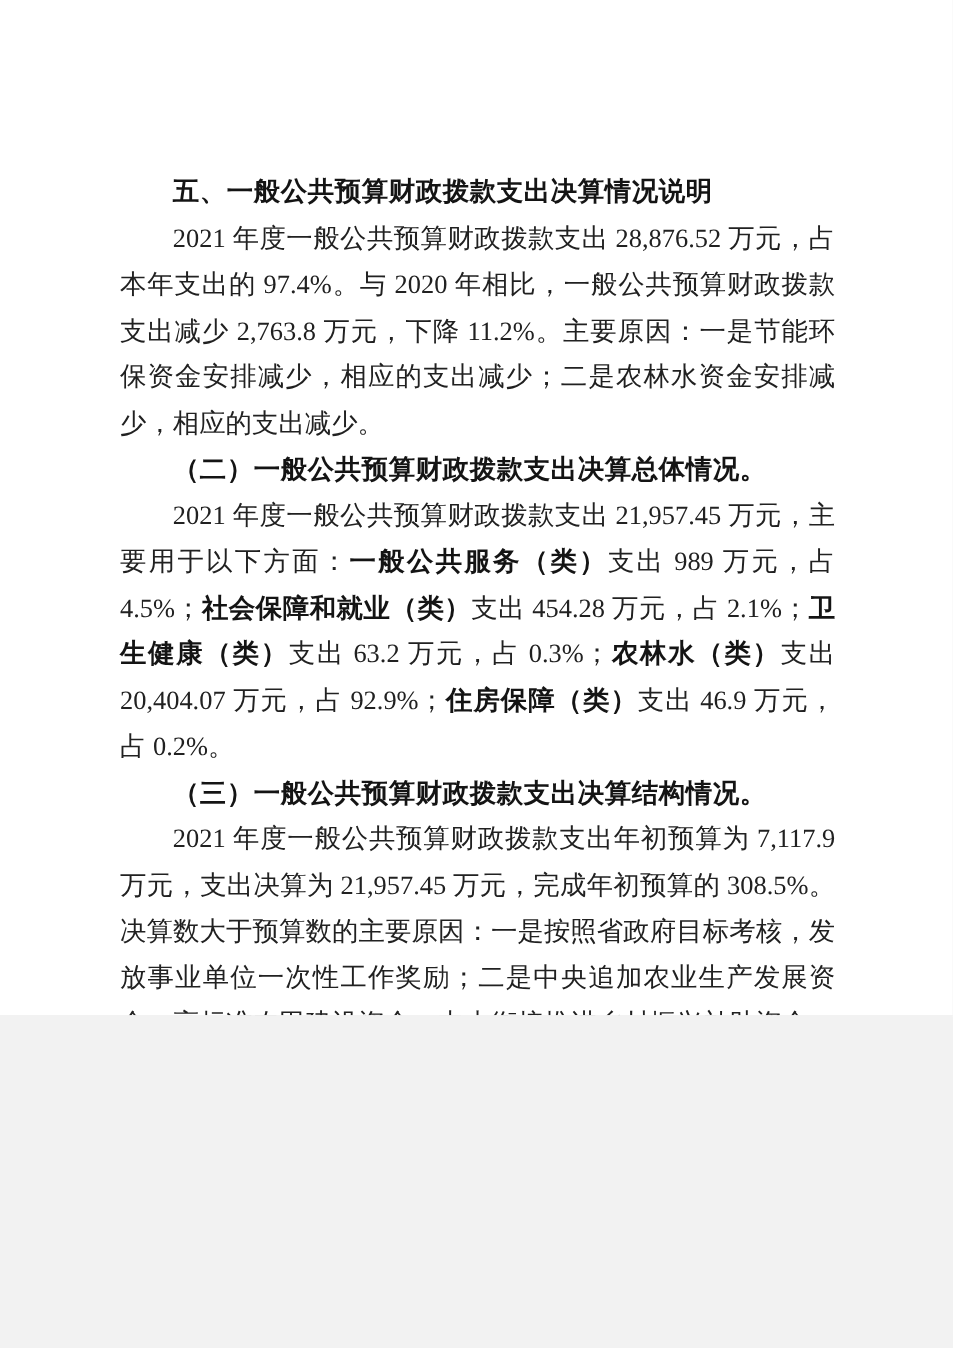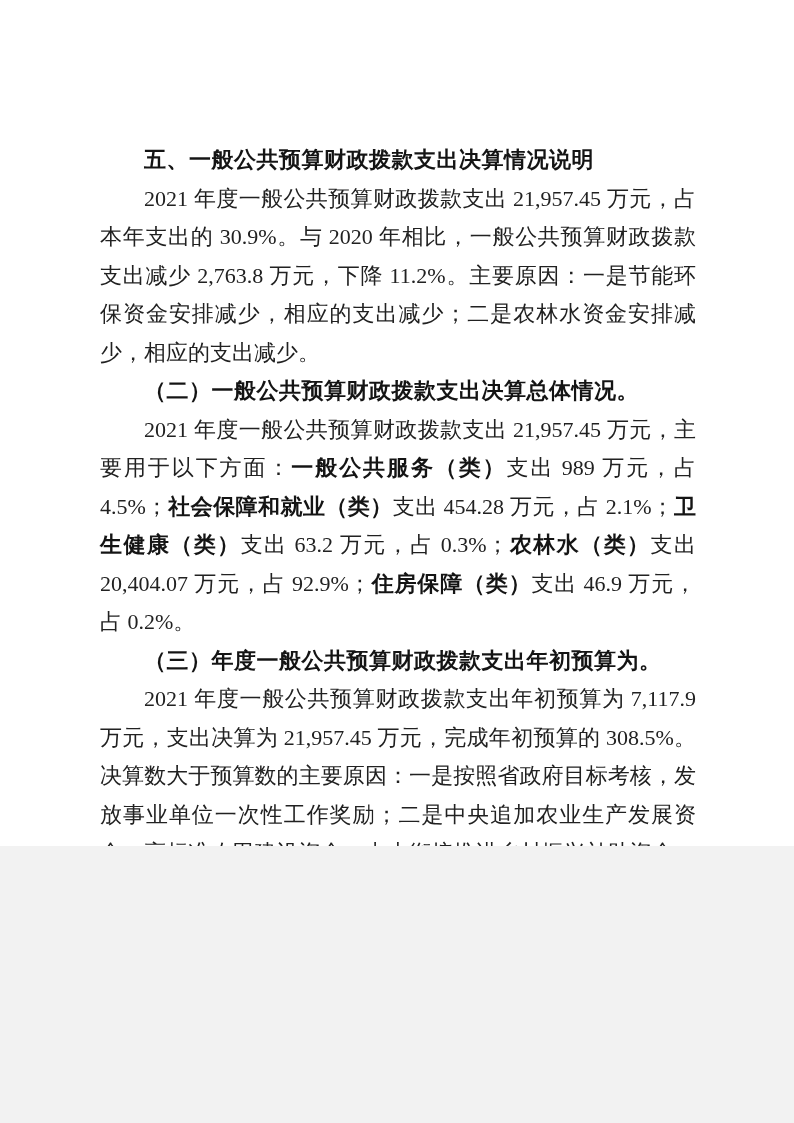--- a/index.html
+++ b/index.html
@@ -56,20 +56,20 @@
     letter-spacing: 1px;
     font-family: Liberation Serif, serif;
   }
 </style>
 </head>
 <body>
 
 <div class="page">
   <div class="doc-content" id="doc-content">
       <div class="block h1"><span class="seg-bold">五、一般公共预算财政拨款支出决算情况说明</span></div>
-      <div class="block p"><span class="seg-regular">2021 年度一般公共预算财政拨款支出 21,957.45 万元，占本年支出的 30.9%。与 2020 年相比，一般公共预算财政拨款支出减少 2,763.8 万元，下降 11.2%。主要原因：一是节能环保资金安排减少，相应的支出减少；二是农林水资金安排减少，相应的支出减少。</span></div>
+      <div class="block p"><span class="seg-regular">2021 年度一般公共预算财政拨款支出 28,876.52 万元，占本年支出的 97.4%。与 2020 年相比，一般公共预算财政拨款支出减少 2,763.8 万元，下降 11.2%。主要原因：一是节能环保资金安排减少，相应的支出减少；二是农林水资金安排减少，相应的支出减少。</span></div>
       <div class="block h2"><span class="seg-bold">（二）一般公共预算财政拨款支出决算总体情况。</span></div>
       <div class="block p"><span class="seg-regular">2021 年度一般公共预算财政拨款支出 21,957.45 万元，主要用于以下方面：</span><span class="seg-bold">一般公共服务（类）</span><span class="seg-regular">支出 989 万元，占 4.5%；</span><span class="seg-bold">社会保障和就业（类）</span><span class="seg-regular">支出 454.28 万元，占 2.1%；</span><span class="seg-bold">卫生健康（类）</span><span class="seg-regular">支出 63.2 万元，占 0.3%；</span><span class="seg-bold">农林水（类）</span><span class="seg-regular">支出 20,404.07 万元，占 92.9%；</span><span class="seg-bold">住房保障（类）</span><span class="seg-regular">支出 46.9 万元，占 0.2%。</span></div>
-      <div class="block h2"><span class="seg-bold">（三）年度一般公共预算财政拨款支出年初预算为。</span></div>
+      <div class="block h2"><span class="seg-bold">（三）一般公共预算财政拨款支出决算结构情况。</span></div>
       <div class="block p"><span class="seg-regular">2021 年度一般公共预算财政拨款支出年初预算为 7,117.9 万元，支出决算为 21,957.45 万元，完成年初预算的 308.5%。决算数大于预算数的主要原因：一是按照省政府目标考核，发放事业单位一次性工作奖励；二是中央追加农业生产发展资金、高标准农田建设资金、中央衔接推进乡村振兴补助资金、水利工程建设资金等预算资金；三是省本级追加高标准农田建设资金、省级衔接推进乡村振兴补助资金、耕地地力保护补贴、水利工程建设项目资金等预算资金。其中：基本支出 1,266.42 万元，占 5.8%；</span></div>
     </div>
   <div class="page-number">-15-</div>
 </div>
 
 </body></html>

